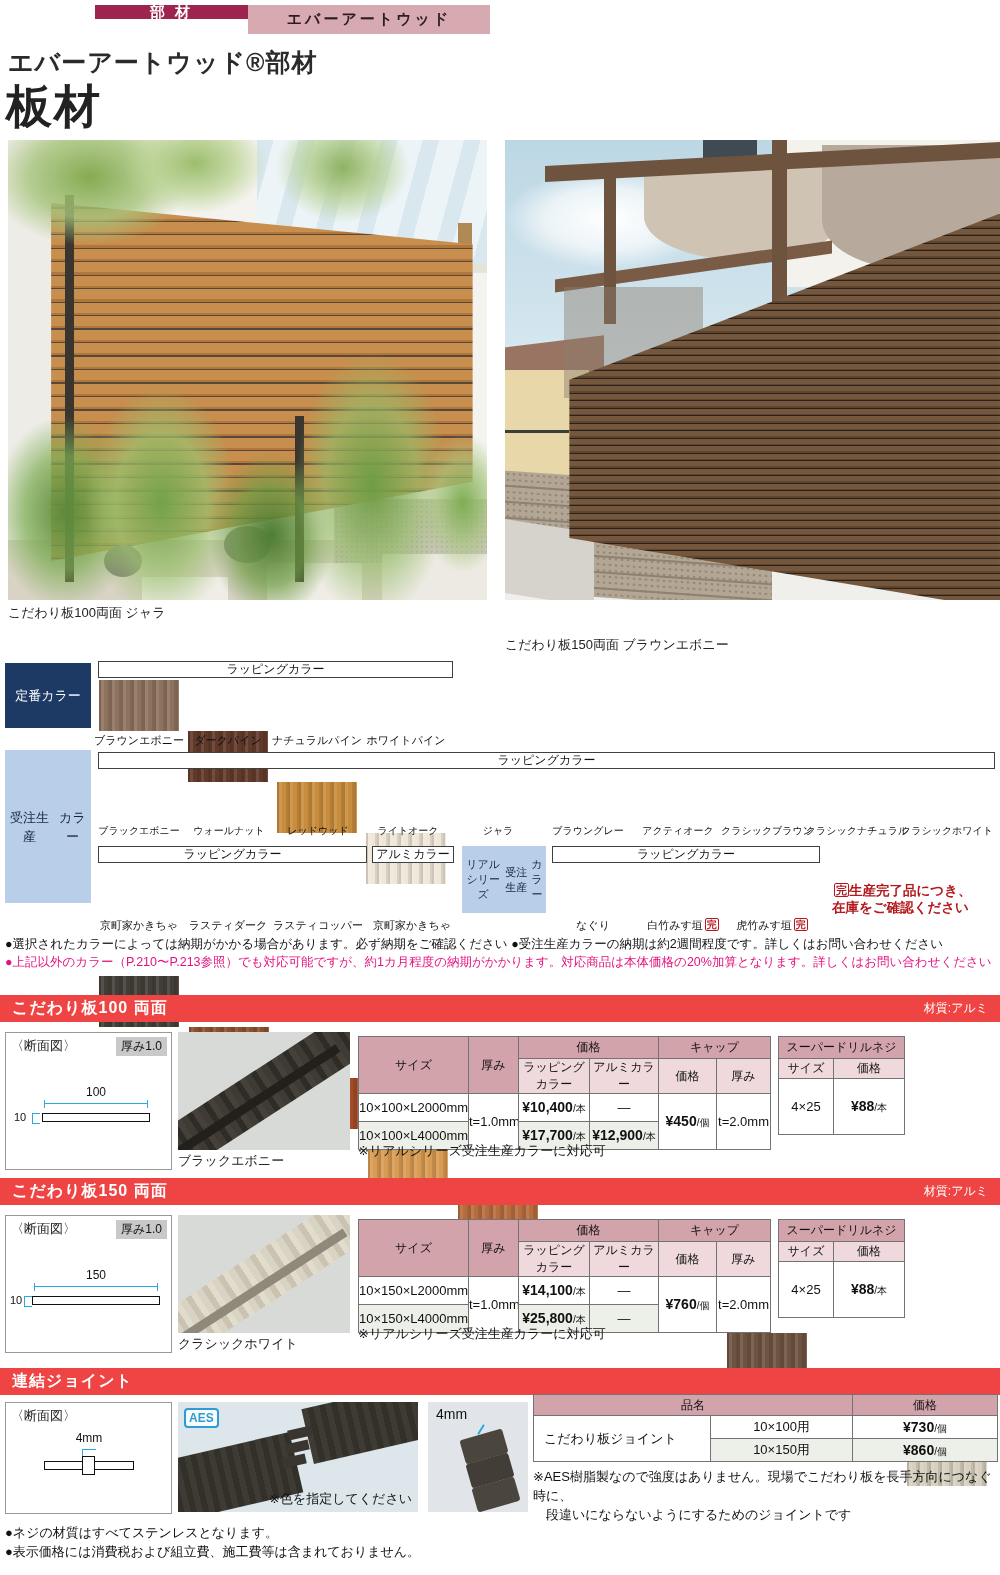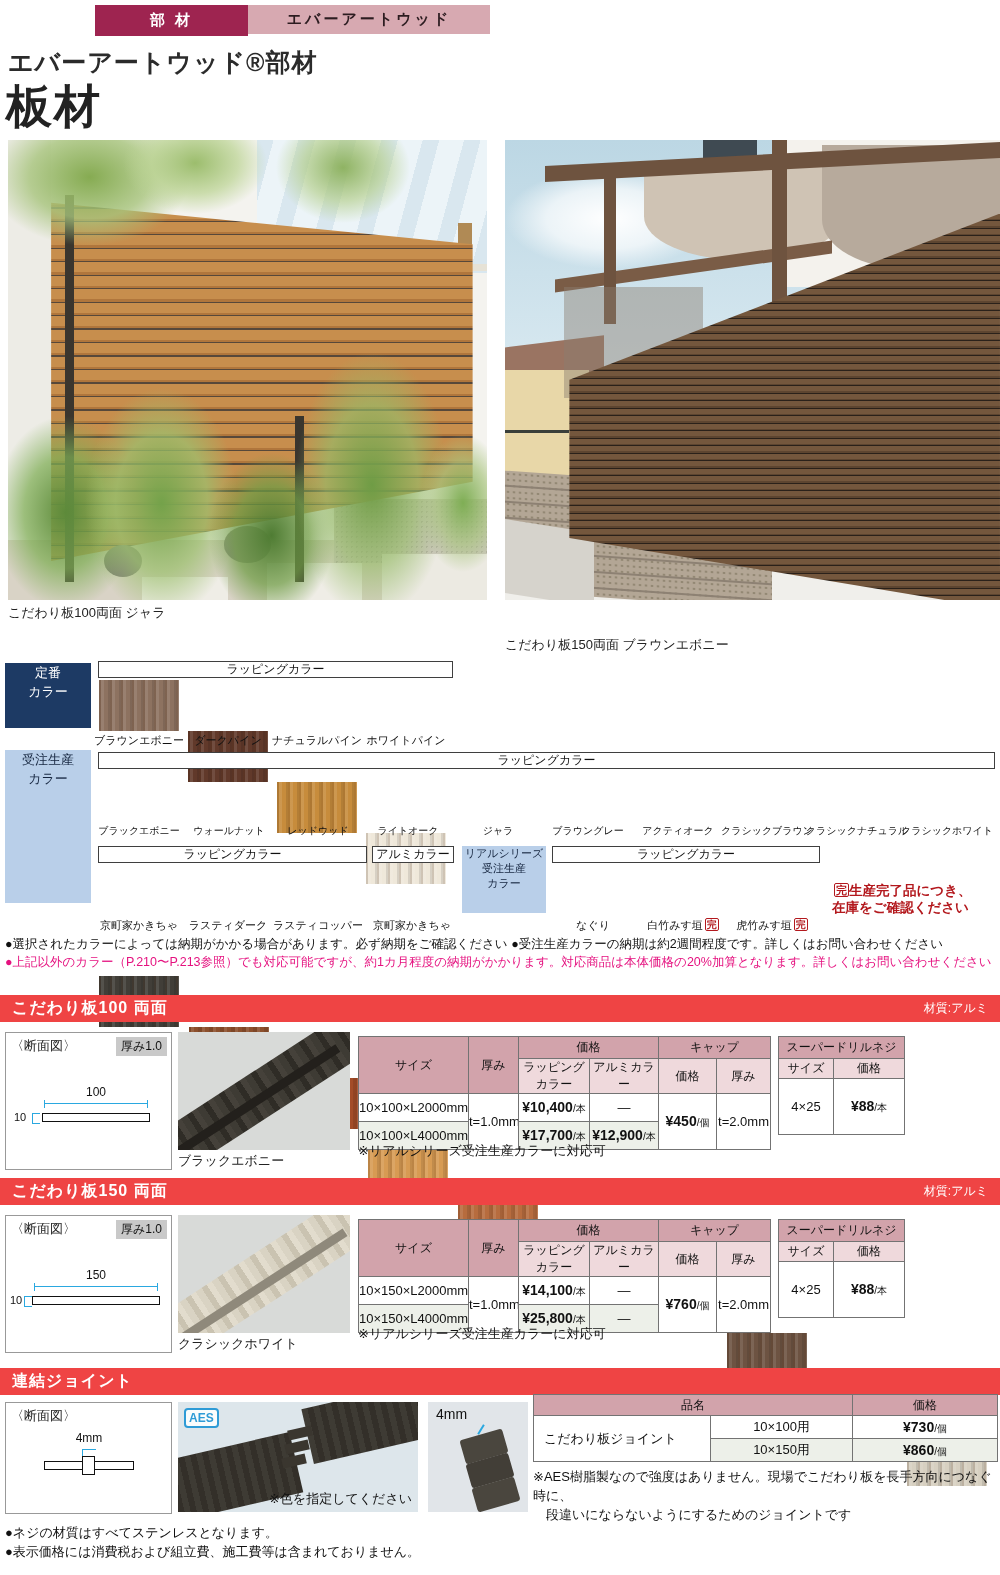--- a/index.html
+++ b/index.html
@@ -10,21 +10,21 @@
   .tab{display:flex;align-items:center;justify-content:center;font-size:15px;font-weight:bold;letter-spacing:3px}
   .tab1{background:#9e2450;color:#fff}
   .tab2{background:#d7a9b1;color:#2c1c20}
   .subtitle{font-size:25px;font-weight:bold;letter-spacing:1px;color:#2b2b2b}
   .pagetitle{font-size:46px;font-weight:bold;color:#222;letter-spacing:2px}
   
   .photo{overflow:hidden;background:#eef0ef}
   .photo>div{position:absolute}
   .caption{font-size:13px;color:#222}
   
-  .cat{display:flex;flex-direction:column;align-items:center;justify-content:flex-start;font-size:13px;line-height:19px;text-align:center}
+  .cat{display:flex;flex-direction:row;align-items:center;justify-content:center;font-size:13px;line-height:19px;text-align:center}
   .cat-navy{background:#1d3a64;color:#fff}
   .cat-blue{background:#b9cfe9;color:#15253f}
   .grp{background:#fff;border:1px solid #3f3f3f;font-size:12px;height:15px;line-height:15px;text-align:center;color:#111}
   .swatch{height:51px;position:relative;background:#888}
   .swatch::after{content:"";position:absolute;inset:0;
      background:repeating-linear-gradient(90deg,rgba(60,30,10,.18) 0 2px,rgba(255,255,255,.10) 2px 5px,rgba(0,0,0,0) 5px 9px,rgba(0,0,0,.10) 9px 11px)}
   .swlabel{font-size:11px;text-align:center;white-space:nowrap;color:#111}
   .swlabel.sm{font-size:10px}
   .kan{display:inline-block;border:1px solid #b3181d;color:#b3181d;font-size:10px;line-height:11px;padding:0 1px;border-radius:2px;font-weight:bold;vertical-align:1px;margin-left:2px}
   .rednote{color:#b3181d;font-size:13.5px;font-weight:bold;line-height:17px}
@@ -56,21 +56,21 @@
   .price{font-size:14px;font-weight:bold}
   .unit{font-size:10px}
   .tnote{font-size:13px;color:#111}
   .aes{border:2px solid #2e9bd6;color:#2e9bd6;border-radius:4px;font-weight:bold;font-size:12px;line-height:14px;padding:1px 3px;background:rgba(255,255,255,.85)}
 </style>
 </head>
 <body>
 
 <div class="page">
 
-  <div class="abs tab tab1" style="left:95px;top:5px;width:153px;height:31px">部 材</div>
+  <div class="abs tab tab1" style="left:95px;top:5px;width:153px;height:14px">部 材</div>
   <div class="abs tab tab2" style="left:248px;top:5px;width:242px;height:29px">エバーアートウッド</div>
   <div class="abs subtitle" style="left:8px;top:46px">エバーアートウッド®部材</div>
   <div class="abs pagetitle" style="left:6px;top:76px">板材</div>
 
   <div class="abs photo" style="left:8px;top:140px;width:479px;height:460px">
     <div style="inset:0;background:#f4f3ef"></div>
     <div style="left:52%;top:0;width:48%;height:29%;background:repeating-linear-gradient(105deg,#d9e7ef 0 16px,#ecf4f8 16px 40px)"></div>
     <div style="left:50%;top:27%;width:50%;height:7px;background:#e6e2d6"></div>
     <div style="left:94%;top:18%;width:14px;height:44%;background:#b08a55"></div>
     <div style="left:0;top:0;width:9%;height:100%;background:#edecE6"></div>

